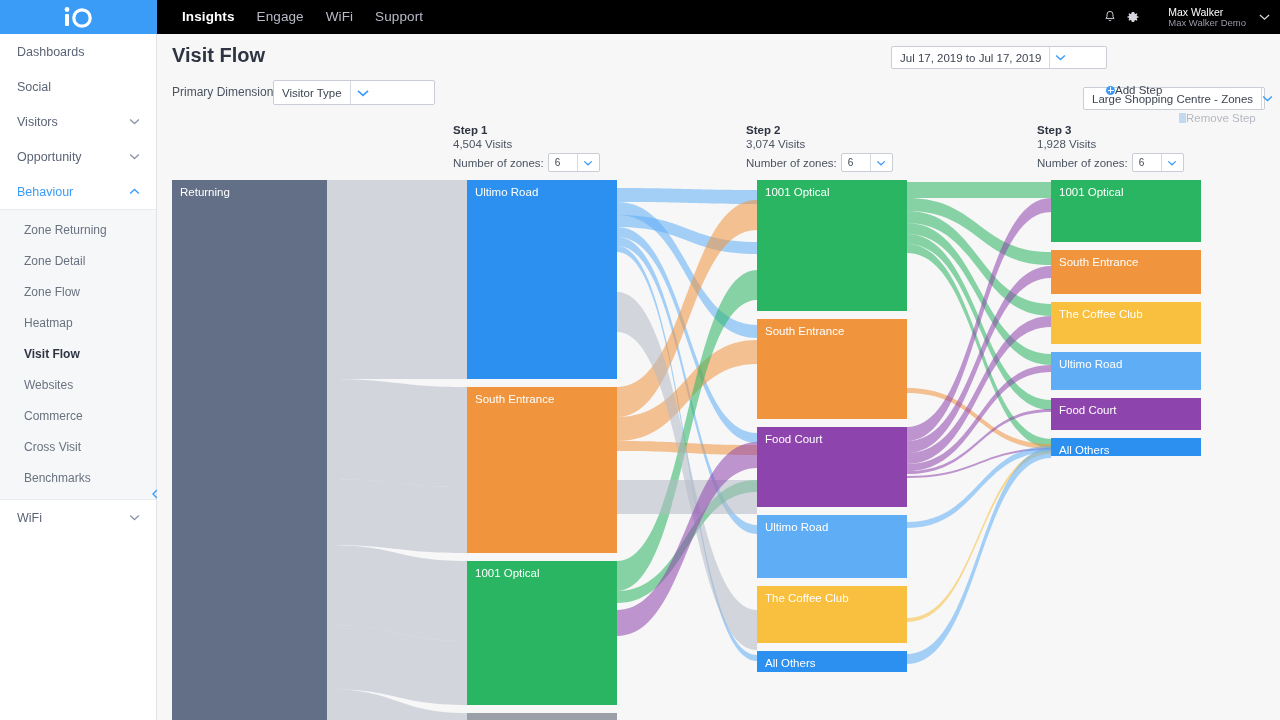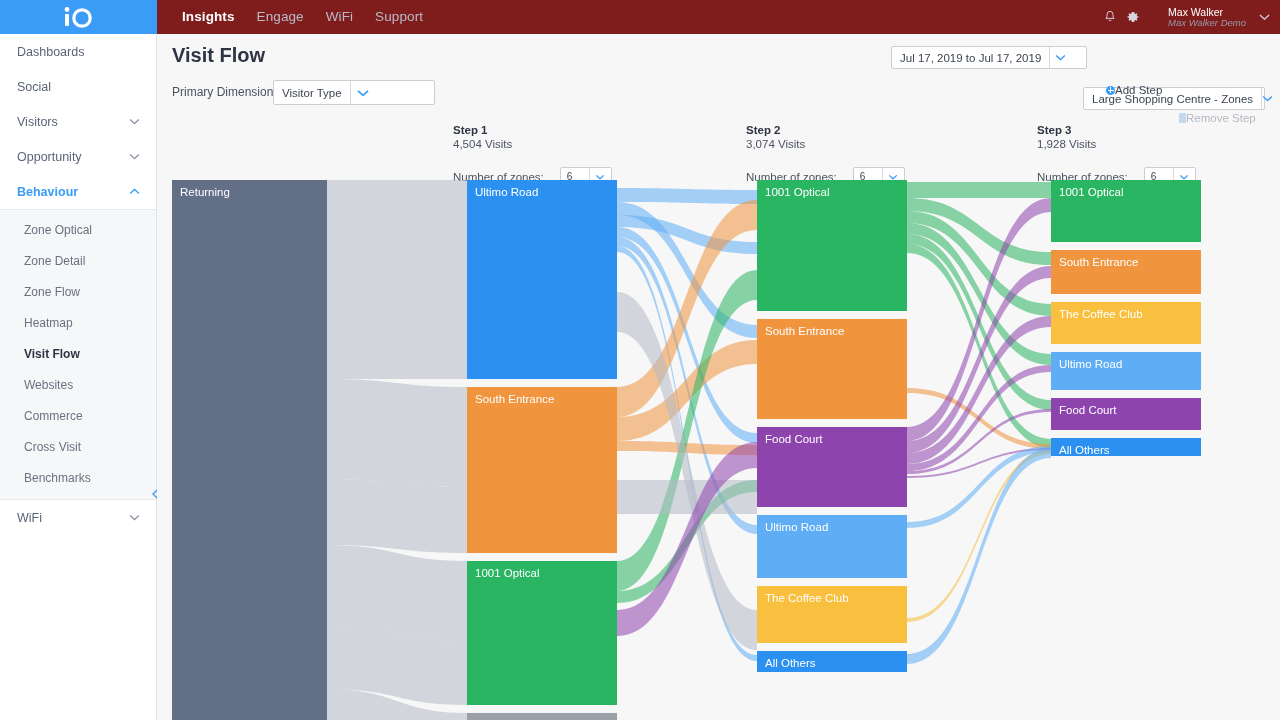--- a/index.html
+++ b/index.html
@@ -6,54 +6,54 @@
   html, body {
     width: 1280px; height: 720px;
     overflow: hidden;
     font-family: "Liberation Sans", sans-serif;
     background: #f7f7f7;
   }
 
   
   #topbar {
     position: absolute; top: 0; left: 0; width: 1280px; height: 34px;
-    background: #7f1d1d; display: flex; align-items: center;
+    background: #000000; display: flex; align-items: center;
   }
   #logo-block {
     width: 157px; height: 34px; background: #3b9cf7;
     display: flex; align-items: center; justify-content: center;
   }
   #logo-mark { display:block; }
   .topnav { display: flex; align-items: center; height: 34px; padding-left: 14px; }
   .topnav-item {
     color: #b8bac6; font-size: 13.5px; padding: 0 11px; line-height: 34px;
     cursor: pointer; letter-spacing: .1px;
   }
   .topnav-item.active { color: #ffffff; font-weight: bold; }
   #topright {
     margin-left: auto; display: flex; align-items: center; height: 34px;
     padding-right: 10px; gap: 9px;
   }
   .tb-icon { color: #d4d5de; cursor: pointer; display:flex; align-items:center; }
   #user-block { display: flex; align-items: center; gap: 13px; cursor: pointer; margin-left: 19px;}
   #user-names { display: flex; flex-direction: column; line-height: 1.15; }
   #user-name { color: #ffffff; font-size: 10.5px; }
-  #user-org { color: #9799a8; font-size: 9.5px; font-style: italic; }
+  #user-org { color: #9799a8; font-size: 9.5px; }
 
   
   #sidebar {
     position: absolute; top: 34px; left: 0; width: 157px; height: 686px;
     background: #ffffff; border-right: 1px solid #dfe3e8;
   }
   .nav-item {
     display: flex; align-items: center; justify-content: space-between;
     height: 35px; padding: 0 16px 0 17px; color: #5b6476; font-size: 12.5px;
     cursor: pointer;
   }
-  .nav-item.open { color: #3b9cf7; font-weight: bold; }
+  .nav-item.open { color: #3b9cf7; font-weight: normal; }
   .chev { color: #8d97a8; font-size: 10px; line-height: 1; }
   .nav-item.open .chev { color: #3b9cf7; }
   #subnav { background: #f6f7f9; border-top: 1px solid #e7eaee; border-bottom: 1px solid #e7eaee; padding: 4px 0 6px; }
   .subnav-item {
     height: 31px; display: flex; align-items: center; padding-left: 24px;
     color: #69727f; font-size: 12px; cursor: pointer;
   }
   .subnav-item.active { color: #2e3442; font-weight: bold; }
   #collapse-handle {
     position: absolute; right: -5px; top: 455px; width: 12px; height: 12px;
@@ -70,21 +70,21 @@
   .sel {
     position: absolute; display: flex; align-items: stretch;
     height: 23px; background: #fff; border: 1px solid #c9ced6; border-radius: 2px;
     font-size: 11.5px; color: #3d4551; cursor: pointer;
   }
   .sel .sel-val { display:flex; align-items:center; padding: 0 8px; white-space: nowrap; }
   .sel .sel-arrow {
     width: 22px; border-left: 1px solid #d5dae1; display:flex; align-items:center;
     justify-content:center; color: #3b9cf7; font-size: 10px;
   }
-  #daterange-select { left: 734px; top: 12px; width: 196px; }
+  #daterange-select { left: 734px; top: 12px; width: 216px; }
   #location-select { left: 926px; top: 12px; width: 182px; margin-top: 41px; }
 
   #dim-row { position: relative; height: 30px; }
   #dim-label { position: absolute; left: 15px; top: 6px; font-size: 12px; color: #4b5462; }
   #dimension-select { left: 116px; top: 1px; width: 162px; height: 25px; }
   #dimension-select .sel-arrow { width: 26px; }
   .step-action {
     position: absolute; top: 5px; font-size: 11.5px; cursor: pointer;
     display: flex; align-items: center; gap: 0;
   }
@@ -92,21 +92,21 @@
   #remove-step { left: 1022px; color: #b4b9c2; cursor: default; margin-top: 28px; }
   .dot-icon { width: 9px; height: 9px; border-radius: 50%; background: #3b9cf7; display:inline-block; position:relative;}
   .dot-icon::after{content:"";position:absolute;left:4px;top:1.5px;width:1px;height:6px;background:#fff;}
   .dot-icon::before{content:"";position:absolute;left:1.5px;top:4px;width:6px;height:1px;background:#fff;}
   .sq-icon { width: 7px; height: 10px; background: #c3d9f0; display:inline-block; }
 
   
   .step-head { position: absolute; font-size: 11.5px; color: #4b5462; }
   .step-title { font-weight: bold; color: #2e3442; font-size: 11.5px; }
   .step-visits { margin-top: 2px; }
-  .zones-row { display: flex; align-items: center; gap: 16px; margin-top: 17px; }
+  .zones-row { display: flex; align-items: center; gap: 4px; margin-top: 3px; }
   .zones-sel {
     display: flex; height: 19px; background: #fff; border: 1px solid #c9ced6;
     border-radius: 2px; font-size: 10px; color: #3d4551; cursor: pointer;
   }
   .zones-sel .zv { width: 28px; display:flex; align-items:center; padding-left:6px; }
   .zones-sel .za { width: 22px; border-left: 1px solid #d5dae1; display:flex; align-items:center; justify-content:center; color:#3b9cf7; font-size:9px; }
 
   
   #sankey-wrap { position: absolute; left: 15px; top: 146px; width: 1108px; height: 540px; }
   #sankey { display: block; }
@@ -187,21 +187,21 @@
     <span>Behaviour</span>
     <span class="chev">
       <svg width="11" height="7" viewBox="0 0 12 8">
           <path d="M1 6.2 6 1.6l5 4.6" fill="none" stroke="currentColor" stroke-width="1.5"></path>
         </svg>
     </span>
   </div>
 
   <div id="subnav">
     <div class="subnav-item">
-        <span>Zone Optical</span>
+        <span>Zone Returning</span>
       </div>
     <div class="subnav-item">
         <span>Zone Detail</span>
       </div>
     <div class="subnav-item">
         <span>Zone Flow</span>
       </div>
     <div class="subnav-item">
         <span>Heatmap</span>
       </div>

